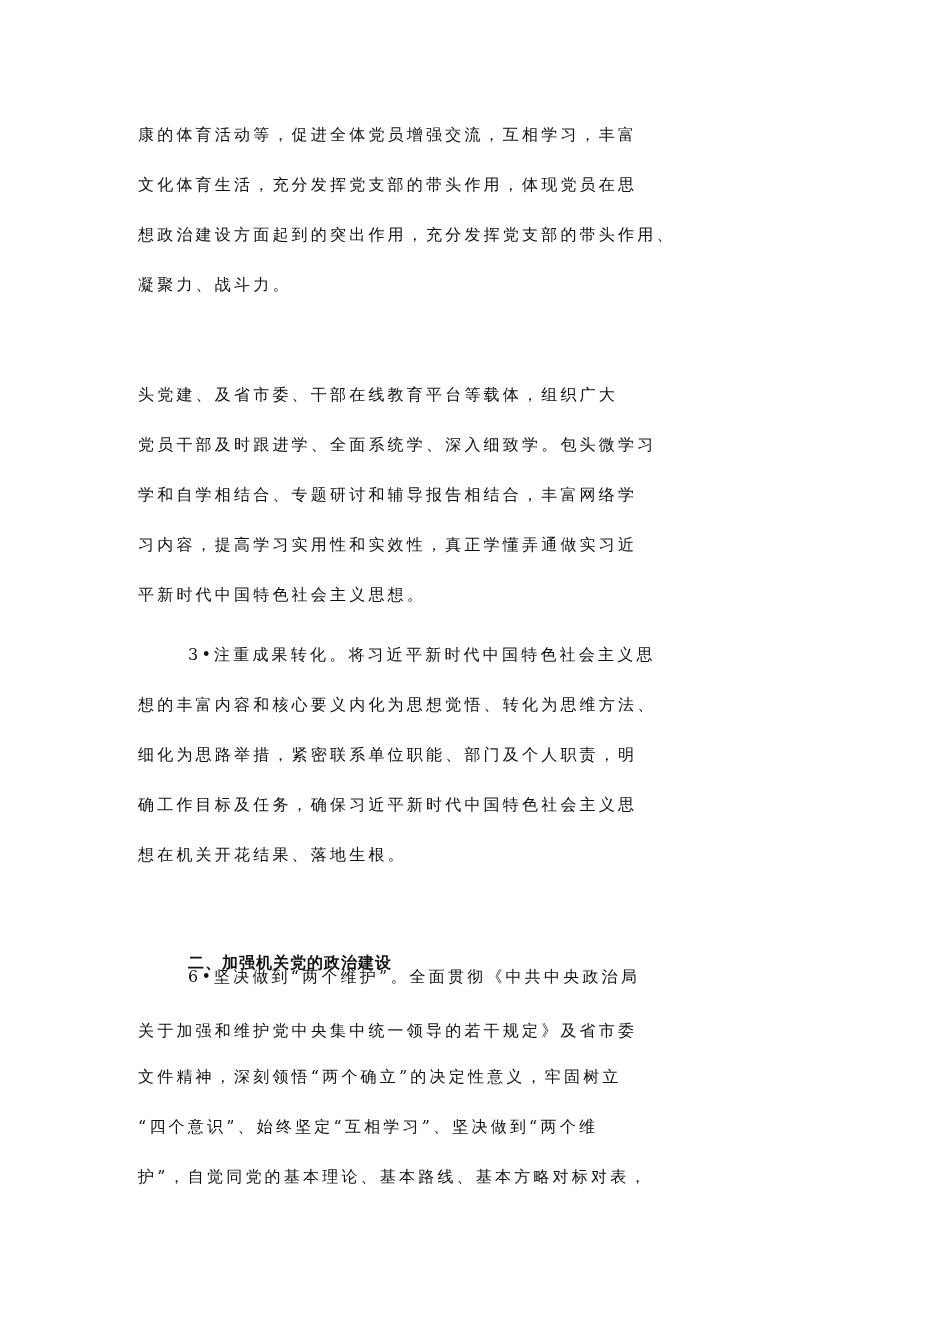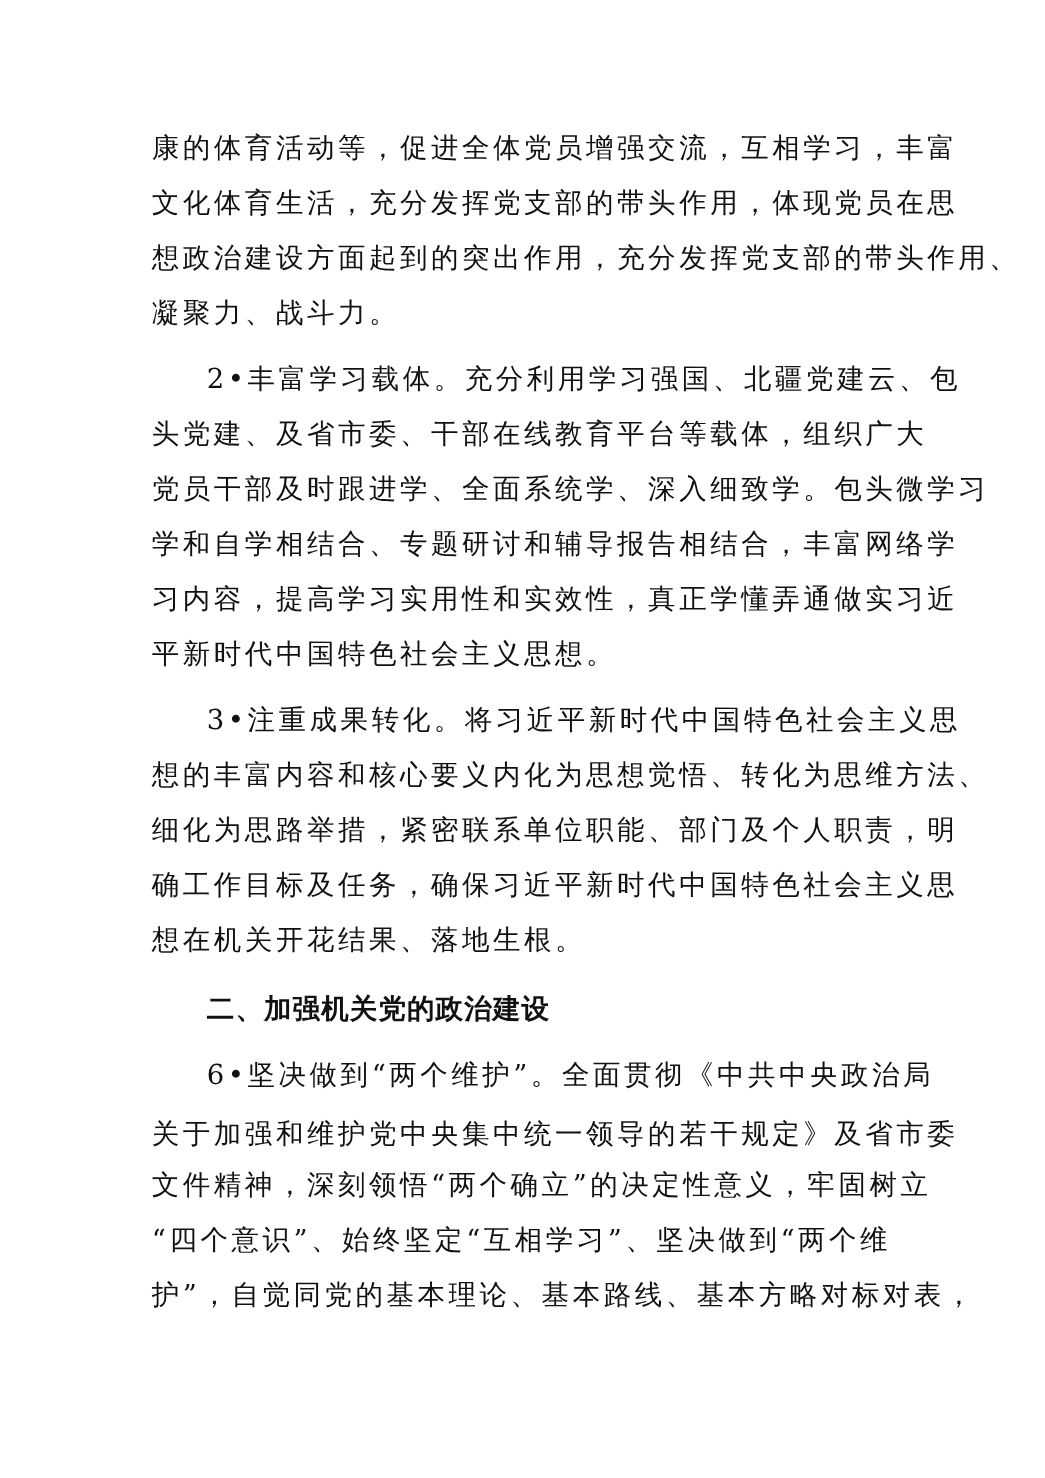--- a/index.html
+++ b/index.html
@@ -1,34 +1,33 @@
 <!DOCTYPE html>
 <html><head>
 <meta charset="utf-8">
 <style>
   html, body { margin: 0; padding: 0; background: #ffffff; }
   body { width: 950px; height: 1344px; position: relative; overflow: hidden;
          font-family: "DejaVu Serif", "Liberation Serif", serif; color: #111; }
   .page { position: absolute; left: 0; top: 0; width: 950px; height: 1344px; }
-  .line { position: absolute; left: 138px; width: 680px; font-size: 25px;
+  .line { position: absolute; left: 138px; width: 680px; font-size: 16px;
           line-height: 30px; white-space: nowrap; letter-spacing: 3.2px; }
   .indent { left: 188px; }
-  .heading { font-weight: bold; left: 188px; letter-spacing: 1px; }
+  .heading { font-weight: bold; left: 188px; letter-spacing: 1px; margin-top: 46px; }
 </style>
 </head>
 <body>
 
 <div class="page">
 
   <div class="line" style="top:120px">康的体育活动等，促进全体党员增强交流，互相学习，丰富</div>
   <div class="line" style="top:170px">文化体育生活，充分发挥党支部的带头作用，体现党员在思</div>
   <div class="line" style="top:220px">想政治建设方面起到的突出作用，充分发挥党支部的带头作用、</div>
   <div class="line" style="top:270px">凝聚力、战斗力。</div>
 
-  <div class="line indent" style="top:330px">2•丰富学习载体。充分利用学习强国、北疆党建云、包</div>
   <div class="line" style="top:380px">头党建、及省市委、干部在线教育平台等载体，组织广大</div>
   <div class="line" style="top:430px">党员干部及时跟进学、全面系统学、深入细致学。包头微学习</div>
   <div class="line" style="top:480px">学和自学相结合、专题研讨和辅导报告相结合，丰富网络学</div>
   <div class="line" style="top:530px">习内容，提高学习实用性和实效性，真正学懂弄通做实习近</div>
   <div class="line" style="top:580px">平新时代中国特色社会主义思想。</div>
 
   <div class="line indent" style="top:640px">3•注重成果转化。将习近平新时代中国特色社会主义思</div>
   <div class="line" style="top:690px">想的丰富内容和核心要义内化为思想觉悟、转化为思维方法、</div>
   <div class="line" style="top:740px">细化为思路举措，紧密联系单位职能、部门及个人职责，明</div>
   <div class="line" style="top:790px">确工作目标及任务，确保习近平新时代中国特色社会主义思</div>

